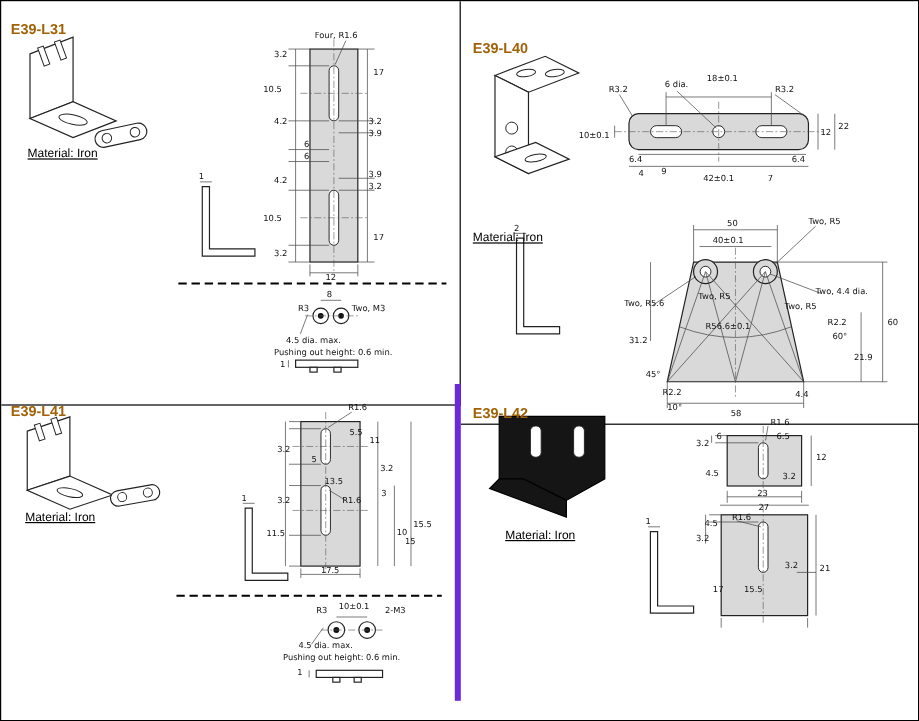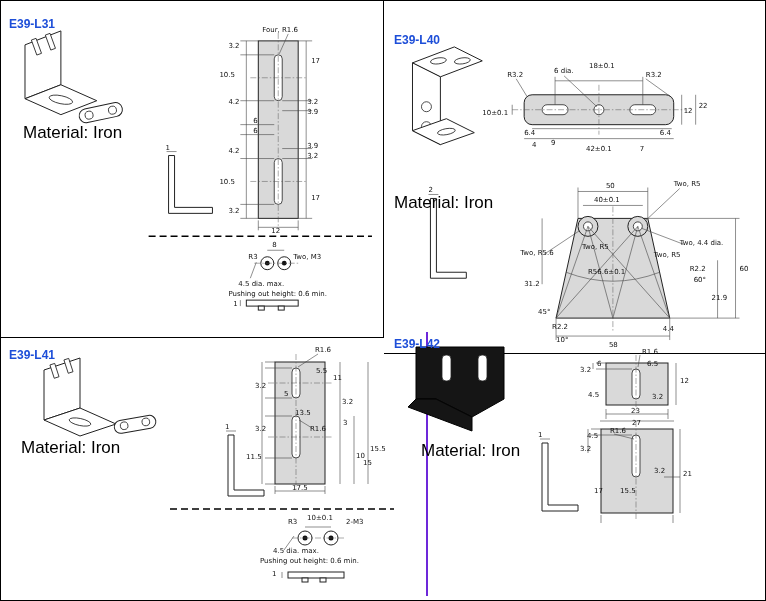--- a/index.html
+++ b/index.html
@@ -1,23 +1,23 @@
 <!DOCTYPE html>
 <html><head>
 <meta charset="utf-8">
 <style>
   html,body{margin:0;padding:0;background:#fff;}
   .sheet{position:relative;width:766px;height:601px;background:#fff;border:1px solid #000;box-sizing:border-box;font-family:"Liberation Sans",sans-serif;overflow:hidden;}
   .quad{position:absolute;box-sizing:border-box;}
   .q1{left:0;top:0;width:383px;height:337px;border-right:1px solid #000;border-bottom:1px solid #000;}
   .q2{left:383px;top:16px;width:383px;height:337px;border-bottom:1px solid #000;}
-  .q3{left:0;top:331px;width:427px;height:264px;border-right:2px solid #6d28d9;}
+  .q3{left:0;top:319px;width:383px;height:264px;border-right:5px solid #6d28d9;}
   .q4{left:383px;top:320px;width:383px;height:264px;}
-  .title{position:absolute;left:8px;top:6px;font-weight:bold;font-size:12px;color:#1d4ed8;z-index:2;}
-  .material{position:absolute;font-size:17px;color:#000;z-index:2;}
+  .title{position:absolute;left:8px;top:6px;font-weight:bold;font-size:12px;color:#a16207;z-index:2;}
+  .material{position:absolute;font-size:10px;color:#000;z-index:2;text-decoration:underline;}
   svg.draw{position:absolute;left:0;top:0;width:100%;height:100%;}
   svg text{font-size:7px;fill:#111;font-family:"DejaVu Sans",sans-serif;}
   .outline{fill:#fff;stroke:#222;stroke-width:1;}
   .part{fill:#d9d9d9;stroke:#222;stroke-width:1;}
   .slot{fill:#fff;stroke:#222;stroke-width:0.8;}
   .dim{stroke:#444;stroke-width:0.6;fill:none;}
   .cl{stroke:#555;stroke-width:0.5;fill:none;stroke-dasharray:6 2 1.5 2;}
   .sep{stroke:#000;stroke-width:1.6;stroke-dasharray:7 4;}
   .dark{fill:#151515;stroke:#000;stroke-width:1;}
   .watermark{position:absolute;left:284px;top:285px;font-family:"Liberation Serif",serif;font-weight:bold;font-size:17px;color:#e00000;letter-spacing:1px;z-index:5;}

